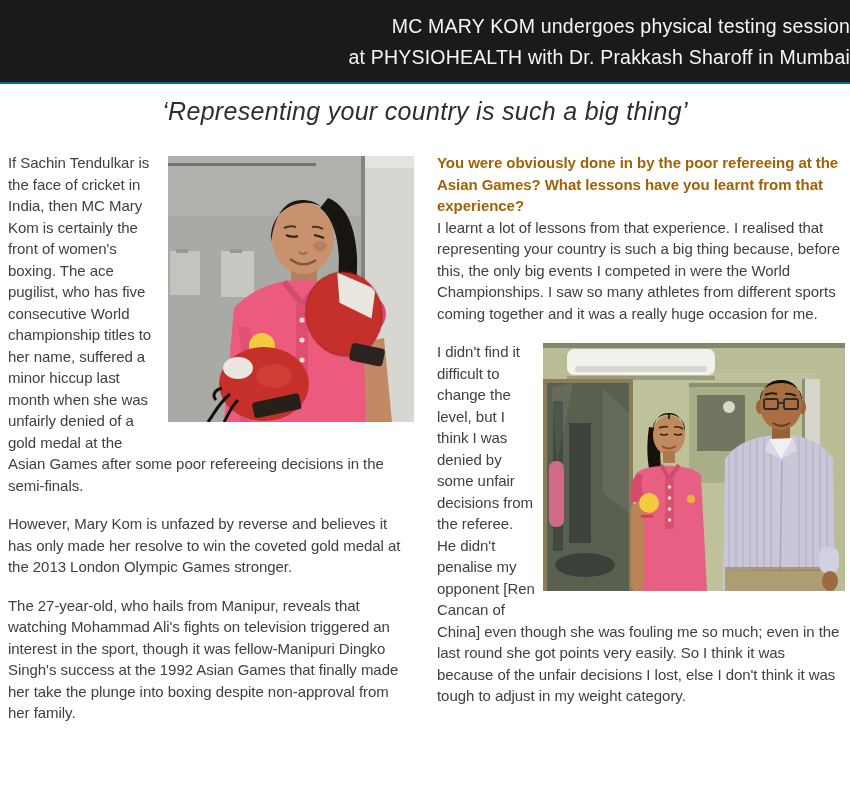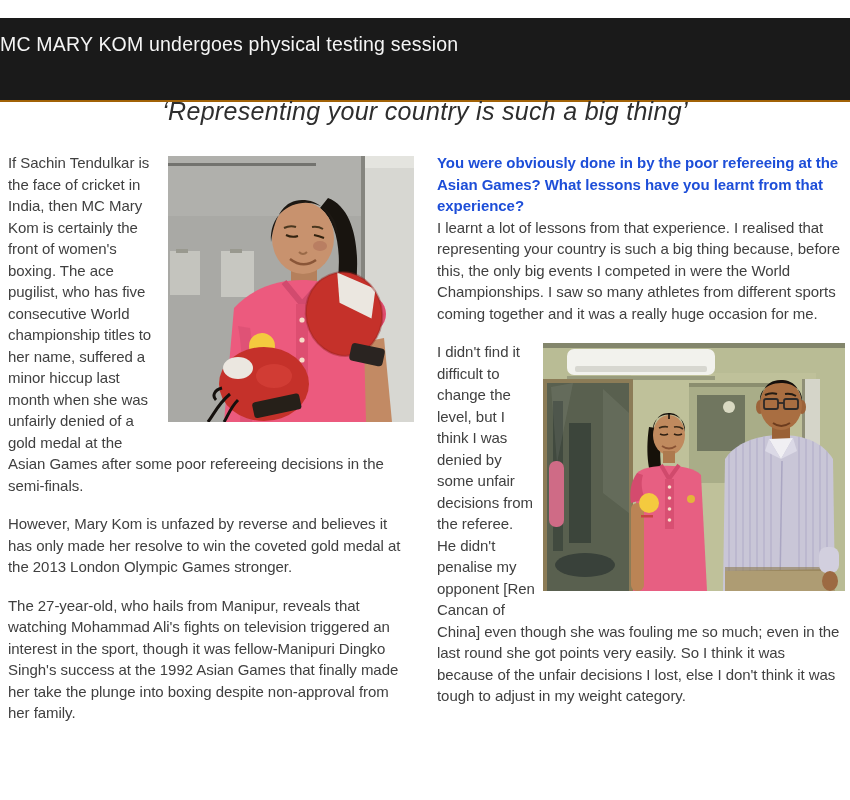--- a/index.html
+++ b/index.html
@@ -1,47 +1,48 @@
 <!DOCTYPE html>
 <html><head>
 <meta charset="utf-8">
 <style>
   html,body { margin:0; padding:0; background:#ffffff; }
   .page { position:relative; width:850px; height:800px; background:#ffffff;
           font-family:"Liberation Sans", sans-serif; overflow:hidden; }
 
   .banner { position:absolute; top:0; left:0; width:850px; height:84px;
-            background:#1a1a1a; border-bottom:2px solid #a16207; box-sizing:border-box;
-            text-align:left; color:#f5f5f5; padding-top:11px;margin-top:18px; }
+            background:#1a1a1a; border-bottom:2px solid #0369a1; box-sizing:border-box;
+            text-align:right; color:#f5f5f5; padding-top:11px; }
   .banner .bline { font-size:19.5px; line-height:31px; letter-spacing:0.2px; }
 
   .headline { position:absolute; top:97px; left:0; width:850px; margin:0;
               text-align:center; font-style:italic; font-weight:normal;
               font-size:25px; color:#2e2e2e; letter-spacing:0.3px; }
 
   .col { position:absolute; top:152px; color:#404040; font-size:15px;
          line-height:21.5px; letter-spacing:-0.05px; }
   .col-left  { left:8px;   width:406px; }
   .col-right { left:437px; width:408px; }
   .col p { margin:0 0 17px 0; }
-  .col p.q { font-weight:bold; color:#1d4ed8; margin:0; }
+  .col p.q { font-weight:bold; color:#a16207; margin:0; }
   .col p.clearp { clear:right; }
 
   figure { margin:0; }
   .photo1 { float:right; width:246px; height:266px; margin:4px 0 10px 8px; }
   .photo2 { float:right; width:302px; height:248px; margin:2px 0 10px 8px; }
   .photo1 svg, .photo2 svg { display:block; width:100%; height:100%; }
 </style>
 </head>
 <body>
 
 <div class="page">
 
   <header class="banner">
     <div class="bline">MC MARY KOM undergoes physical testing session</div>
+    <div class="bline">at PHYSIOHEALTH with Dr. Prakkash Sharoff in Mumbai</div>
   </header>
 
   <h1 class="headline">‘Representing your country is such a big thing’</h1>
 
   <div class="col col-left">
     <figure class="photo1" aria-label="Mary Kom in pink polo shirt wearing red boxing gloves">
       <svg viewBox="0 0 246 266" preserveAspectRatio="none">
         <rect width="246" height="266" fill="#a9a9a5"></rect>
         <rect width="246" height="60" fill="#b0b0ac"></rect>
         <rect x="197" width="49" height="266" fill="#d7d7d2"></rect>

